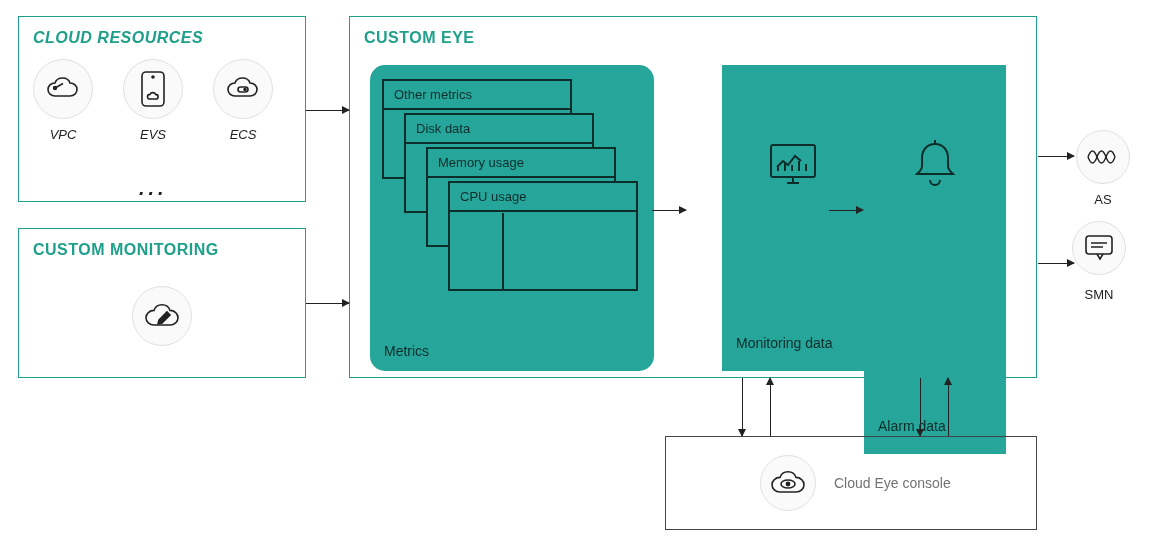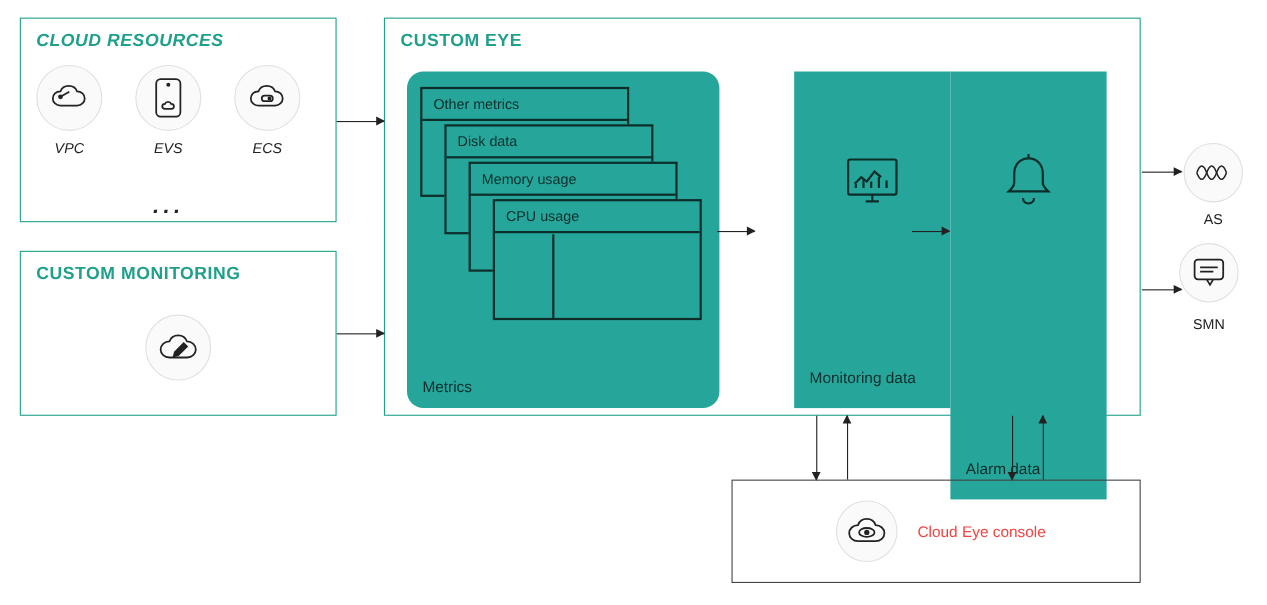--- a/index.html
+++ b/index.html
@@ -116,21 +116,21 @@
     left: 665px; top: 436px; width: 372px; height: 94px;
     border: 1px solid #444;
     display: flex; align-items: center; gap: 18px;
     padding-left: 94px;
   }
   .console-circle {
     width: 56px; height: 56px; border-radius: 50%;
     border: 1px solid #e0e0e0; background: #fafafa;
     display: flex; align-items: center; justify-content: center;
   }
-  .console-label { font-size: 14px; color: #ef4444; }
+  .console-label { font-size: 14px; color: #737373; }
   
   .arrow {
     position: absolute;
     height: 0;
     border-top: 1.5px solid #222;
   }
   .arrow::after {
     content: "";
     position: absolute;
     right: -1px; top: -5px;

